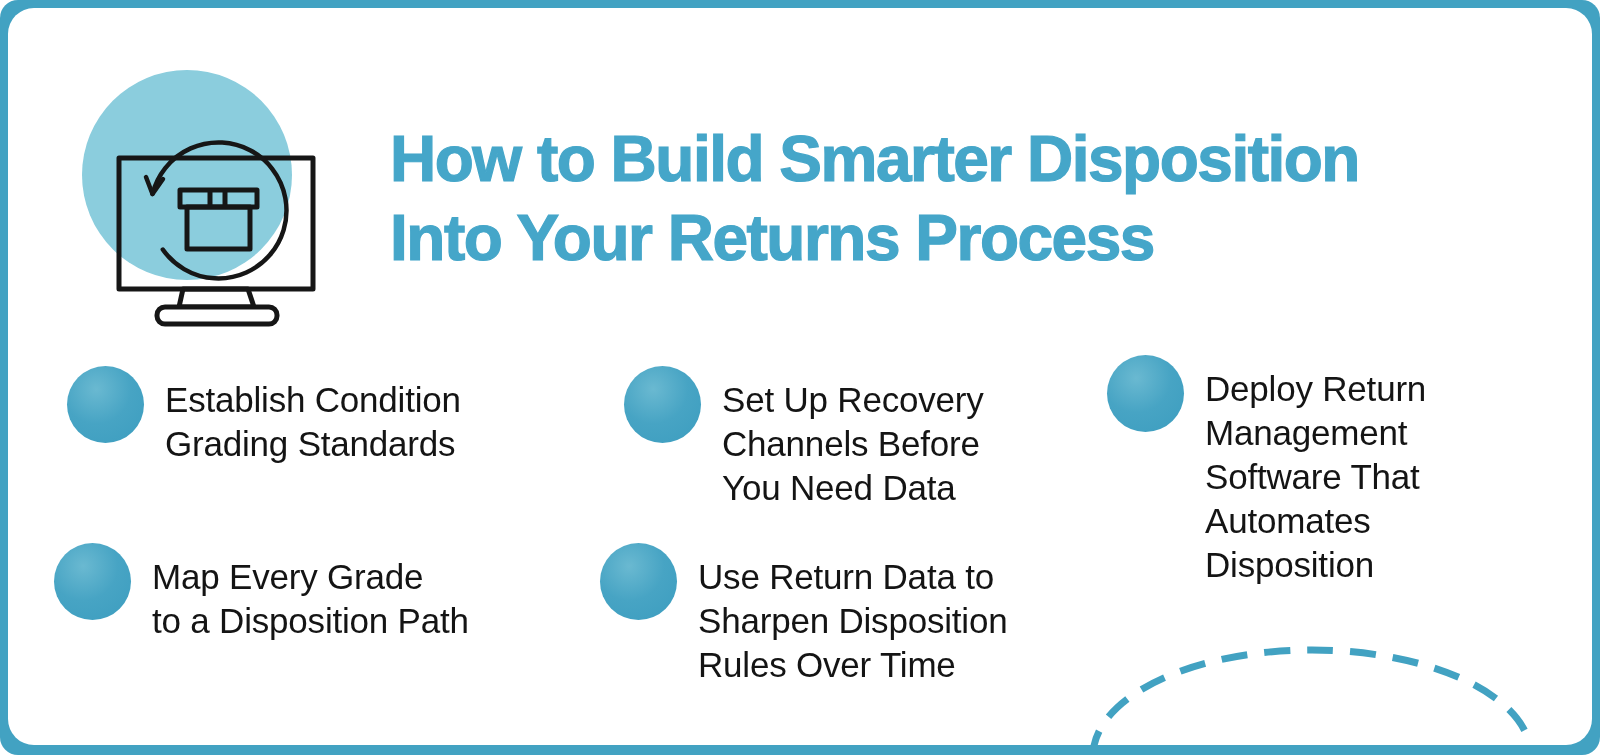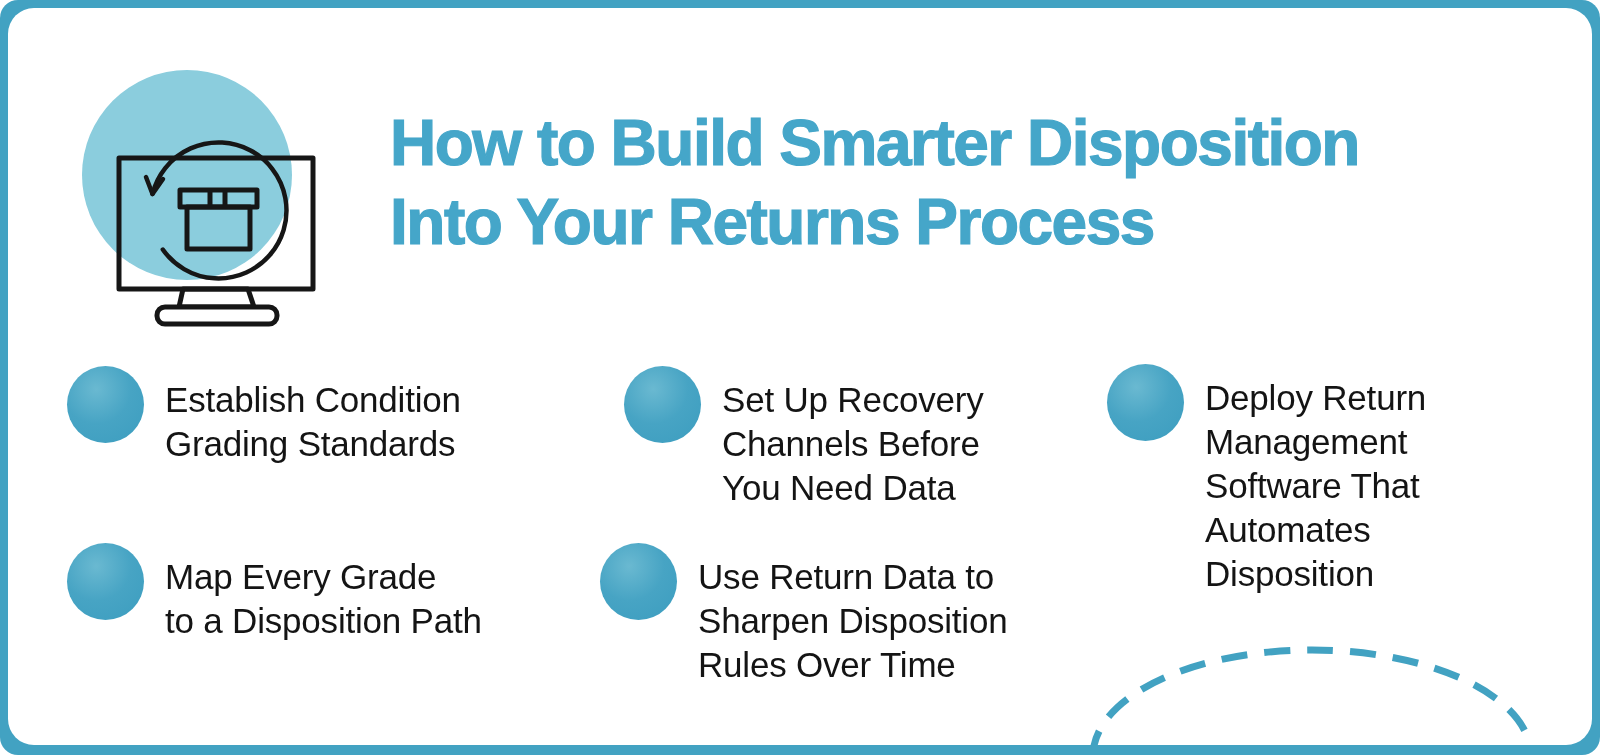--- a/index.html
+++ b/index.html
@@ -27,21 +27,21 @@
   .hero-icon .ln{
     fill:none;
     stroke:var(--line,#161616);
     stroke-width:5;
     stroke-linejoin:round;
   }
   .hero-icon .ln.fillw{ fill:#ffffff; }
   .hero-icon .ln.thin{ stroke-width:4.5; stroke-linecap:round; }
   .title{
     position:absolute;
-    left:382px;top:96px;
+    left:382px;top:112px;
     margin:0;
     width:1120px;
     font-size:64px;
     line-height:79px;
     font-weight:bold;
     letter-spacing:-1.5px;
     color:var(--accent,#45a6c9);
     -webkit-text-stroke:1.2px var(--accent,#45a6c9);
     white-space:pre-line;
   }
@@ -109,30 +109,30 @@
       <span class="dot"></span>
       <p class="bullet-text">Establish Condition
 Grading Standards</p>
     </div>
     <div class="bullet" style="left:616px;top:358px;">
       <span class="dot"></span>
       <p class="bullet-text">Set Up Recovery
 Channels Before
 You Need Data</p>
     </div>
-    <div class="bullet" style="left:1099px;top:356px;">
+    <div class="bullet" style="left:1099px;top:347px;">
       <span class="dot"></span>
       <p class="bullet-text">Deploy Return
 Management
 Software That
 Automates
 Disposition</p>
     </div>
 
-    <div class="bullet" style="left:59px;top:535px;">
+    <div class="bullet" style="left:46px;top:535px;">
       <span class="dot"></span>
       <p class="bullet-text">Map Every Grade
 to a Disposition Path</p>
     </div>
     <div class="bullet" style="left:592px;top:535px;">
       <span class="dot"></span>
       <p class="bullet-text">Use Return Data to
 Sharpen Disposition
 Rules Over Time</p>
     </div>

